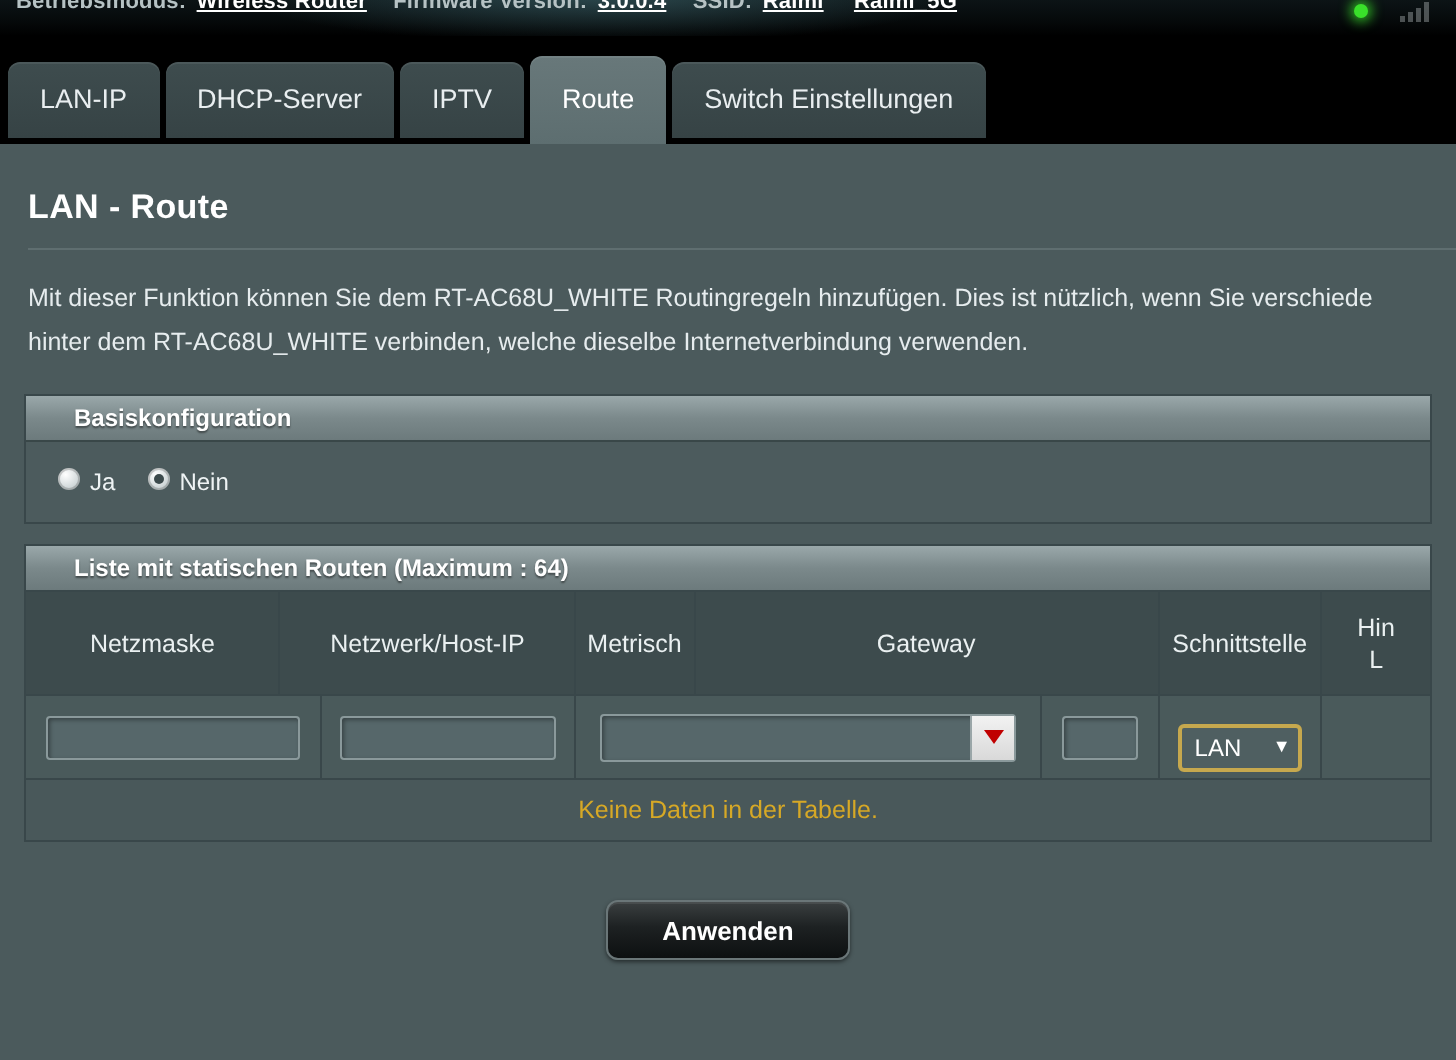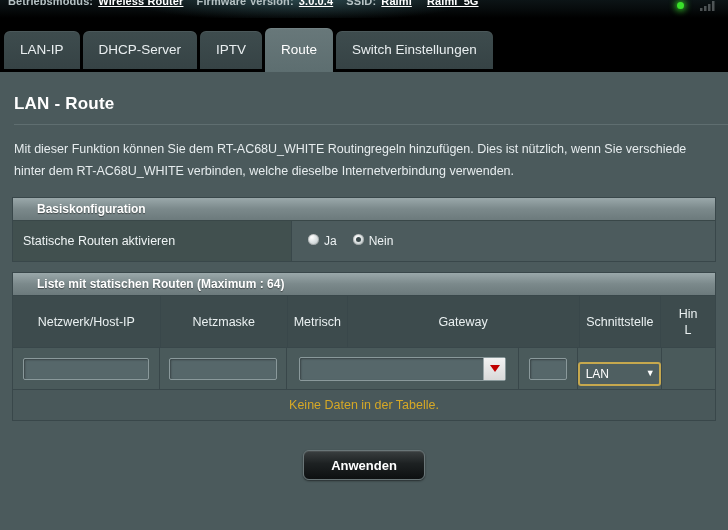--- a/index.html
+++ b/index.html
@@ -297,21 +297,21 @@
   }
   #gw-arrow i {
     display: block;
     width: 0; height: 0;
     border-left: 5px solid transparent;
     border-right: 5px solid transparent;
     border-top: 7px solid #c00000;
   }
 
   #iface-select {
-    width: 83px;
+    width: 62px;
     height: 24px;
     box-sizing: border-box;
     background: #4f5f61;
     border: 2px solid #c6a84e;
     border-radius: 3px;
     color: #ffffff;
     font-size: 12px;
     font-family: "Liberation Sans", sans-serif;
     display: flex;
     align-items: center;
@@ -400,44 +400,43 @@
   <div id="title-rule"></div>
 
   <div id="desc">
     <span class="l2">Mit dieser Funktion können Sie dem RT-AC68U_WHITE Routingregeln hinzufügen. Dies ist nützlich, wenn Sie verschiede</span>
     <span class="l2">hinter dem RT-AC68U_WHITE verbinden, welche dieselbe Internetverbindung verwenden.</span>
   </div>
 
   <div class="section" id="sec-basis">
     <div class="sec-head">Basiskonfiguration</div>
     <div id="basis-row">
-      <div id="basis-label">Statische Routen aktivieren</div>
       <div id="basis-ctrl">
         <div class="radio-item">
           <span class="radio"></span>
           <span class="radio-label">Ja</span>
         </div>
         <div class="radio-item">
           <span class="radio checked"></span>
           <span class="radio-label">Nein</span>
         </div>
       </div>
     </div>
   </div>
 
   <div class="section" id="sec-routes">
     <div class="sec-head">Liste mit statischen Routen (Maximum : 64)</div>
     <div id="routes-body">
 
       <div class="trow thead">
+        <div class="tcell c2">
+          <span>Netzmaske</span>
+        </div>
         <div class="tcell c1">
           <span>Netzwerk/Host-IP</span>
-        </div>
-        <div class="tcell c2">
-          <span>Netzmaske</span>
         </div>
         <div class="tcell c4">
           <span>Metrisch</span>
         </div>
         <div class="tcell c3">
           <span>Gateway</span>
         </div>
         <div class="tcell c5">
           <span>Schnittstelle</span>
         </div>

